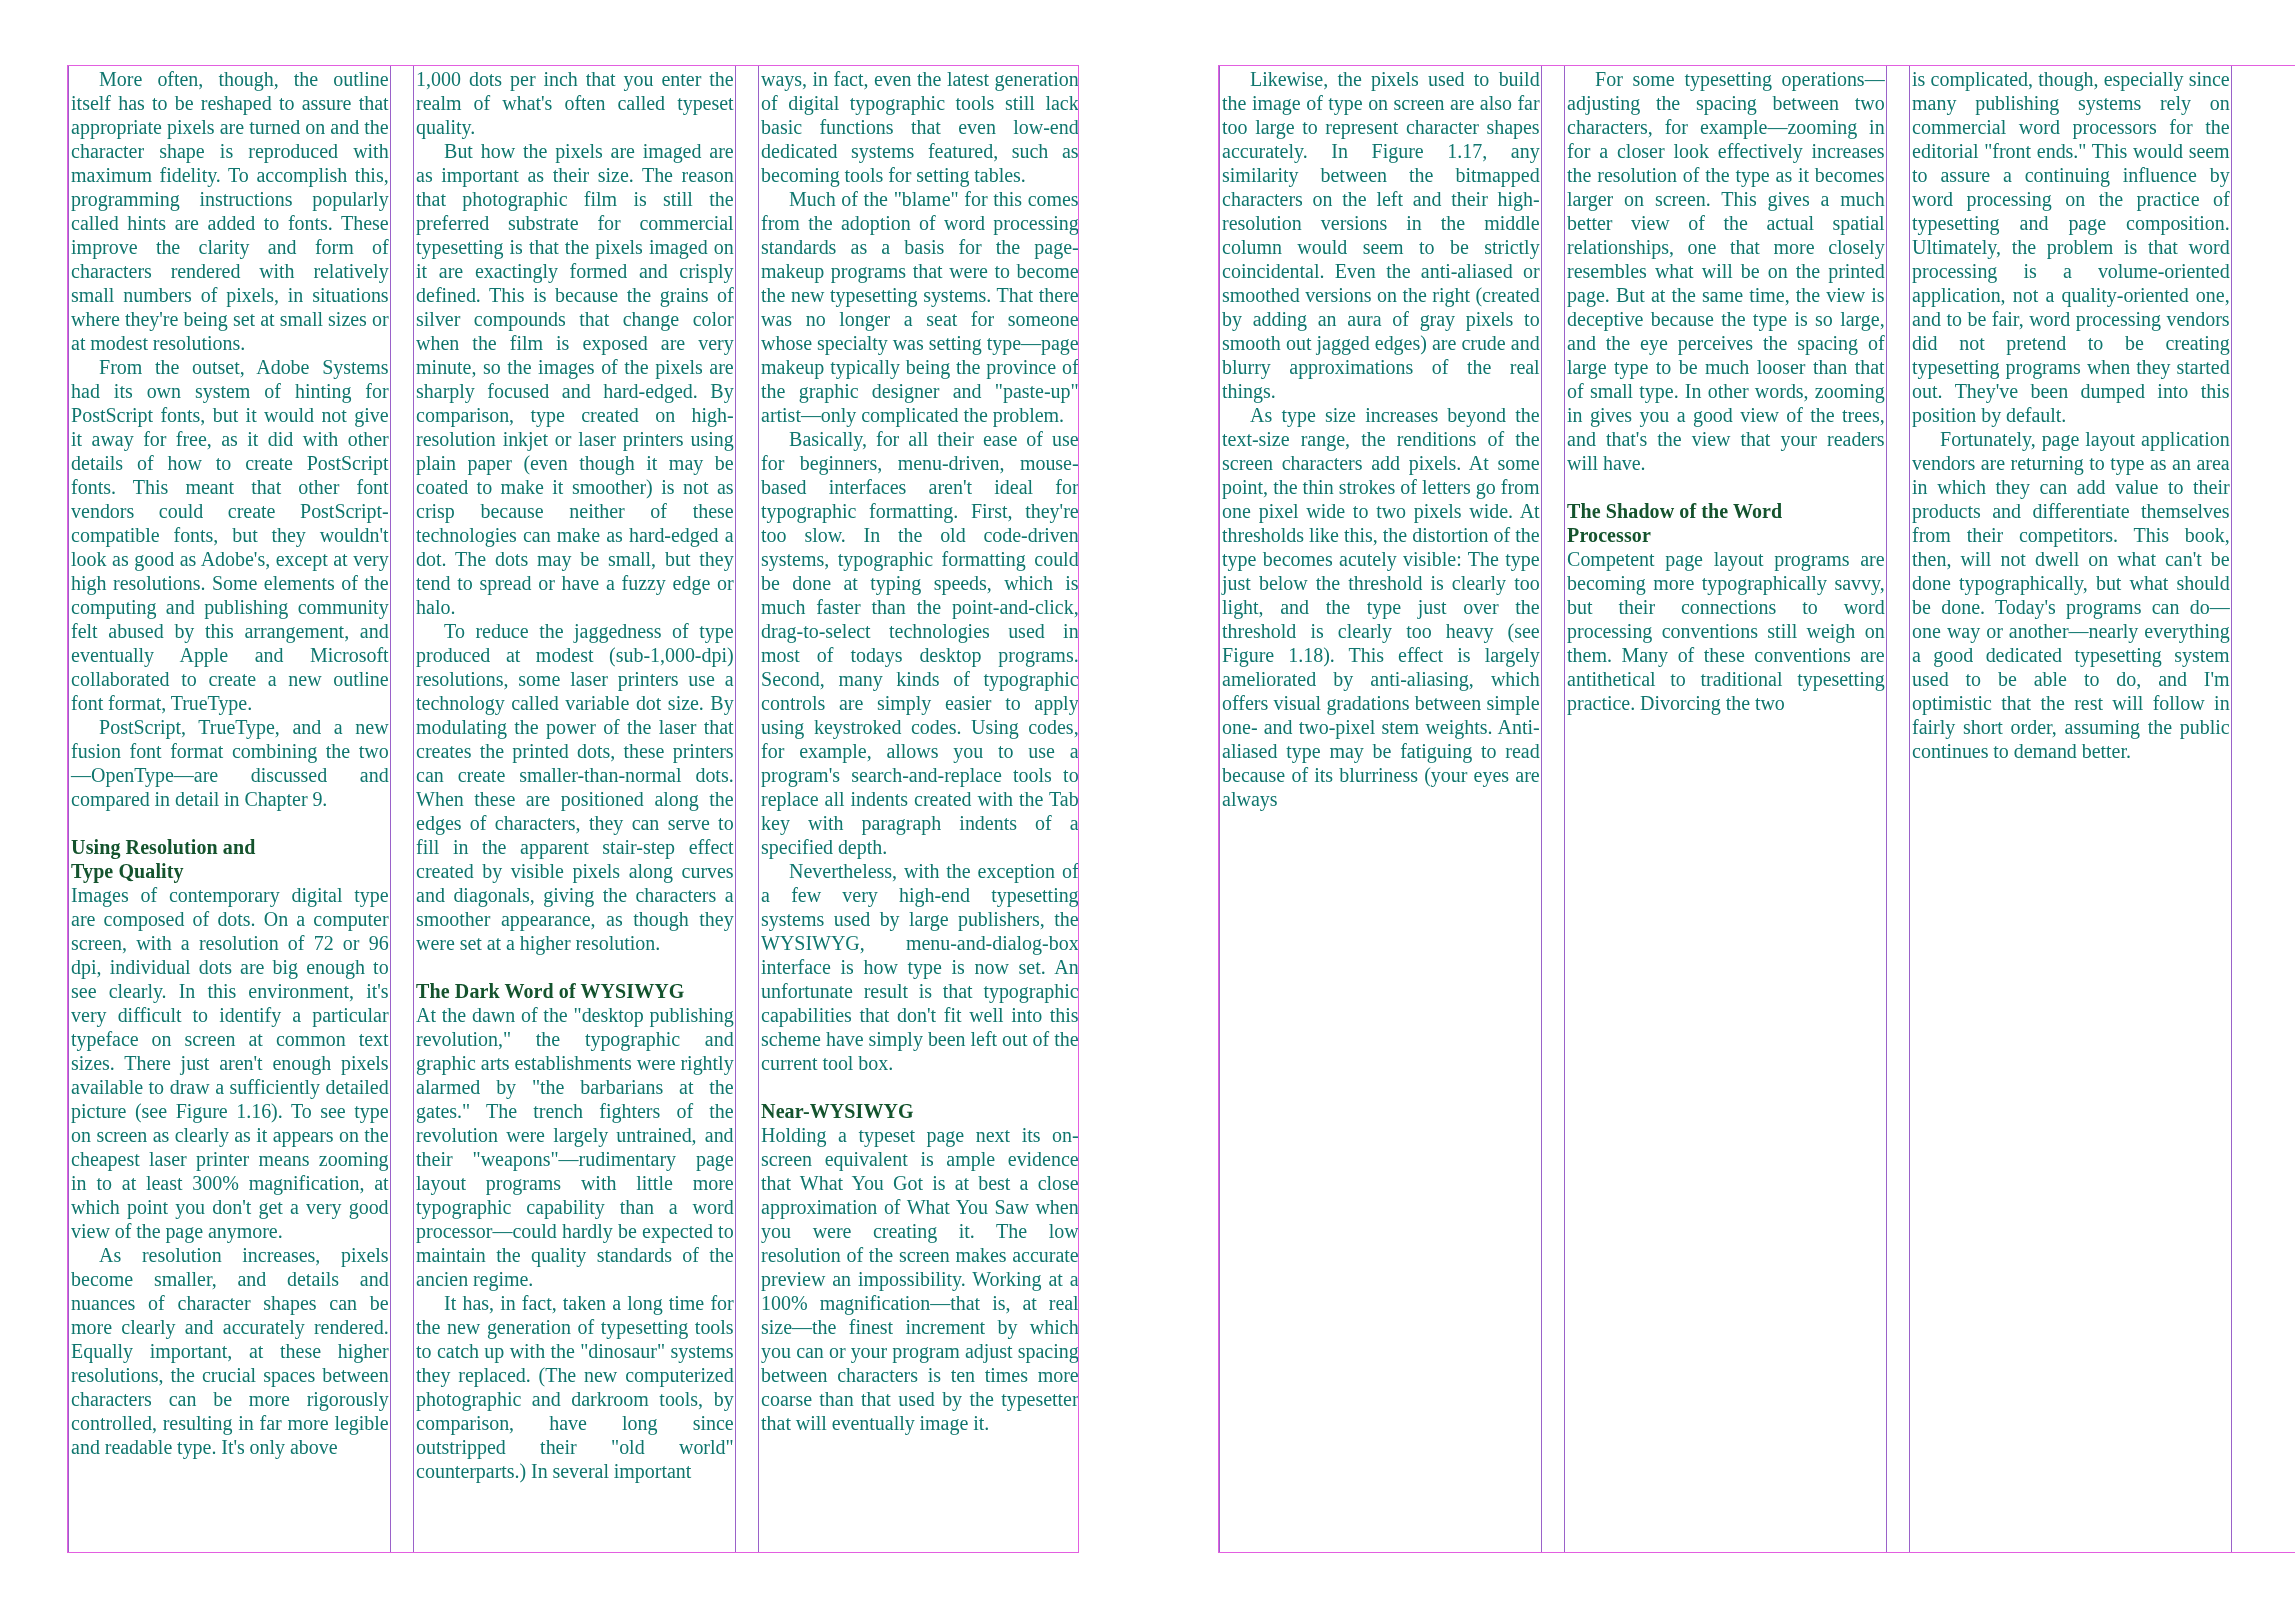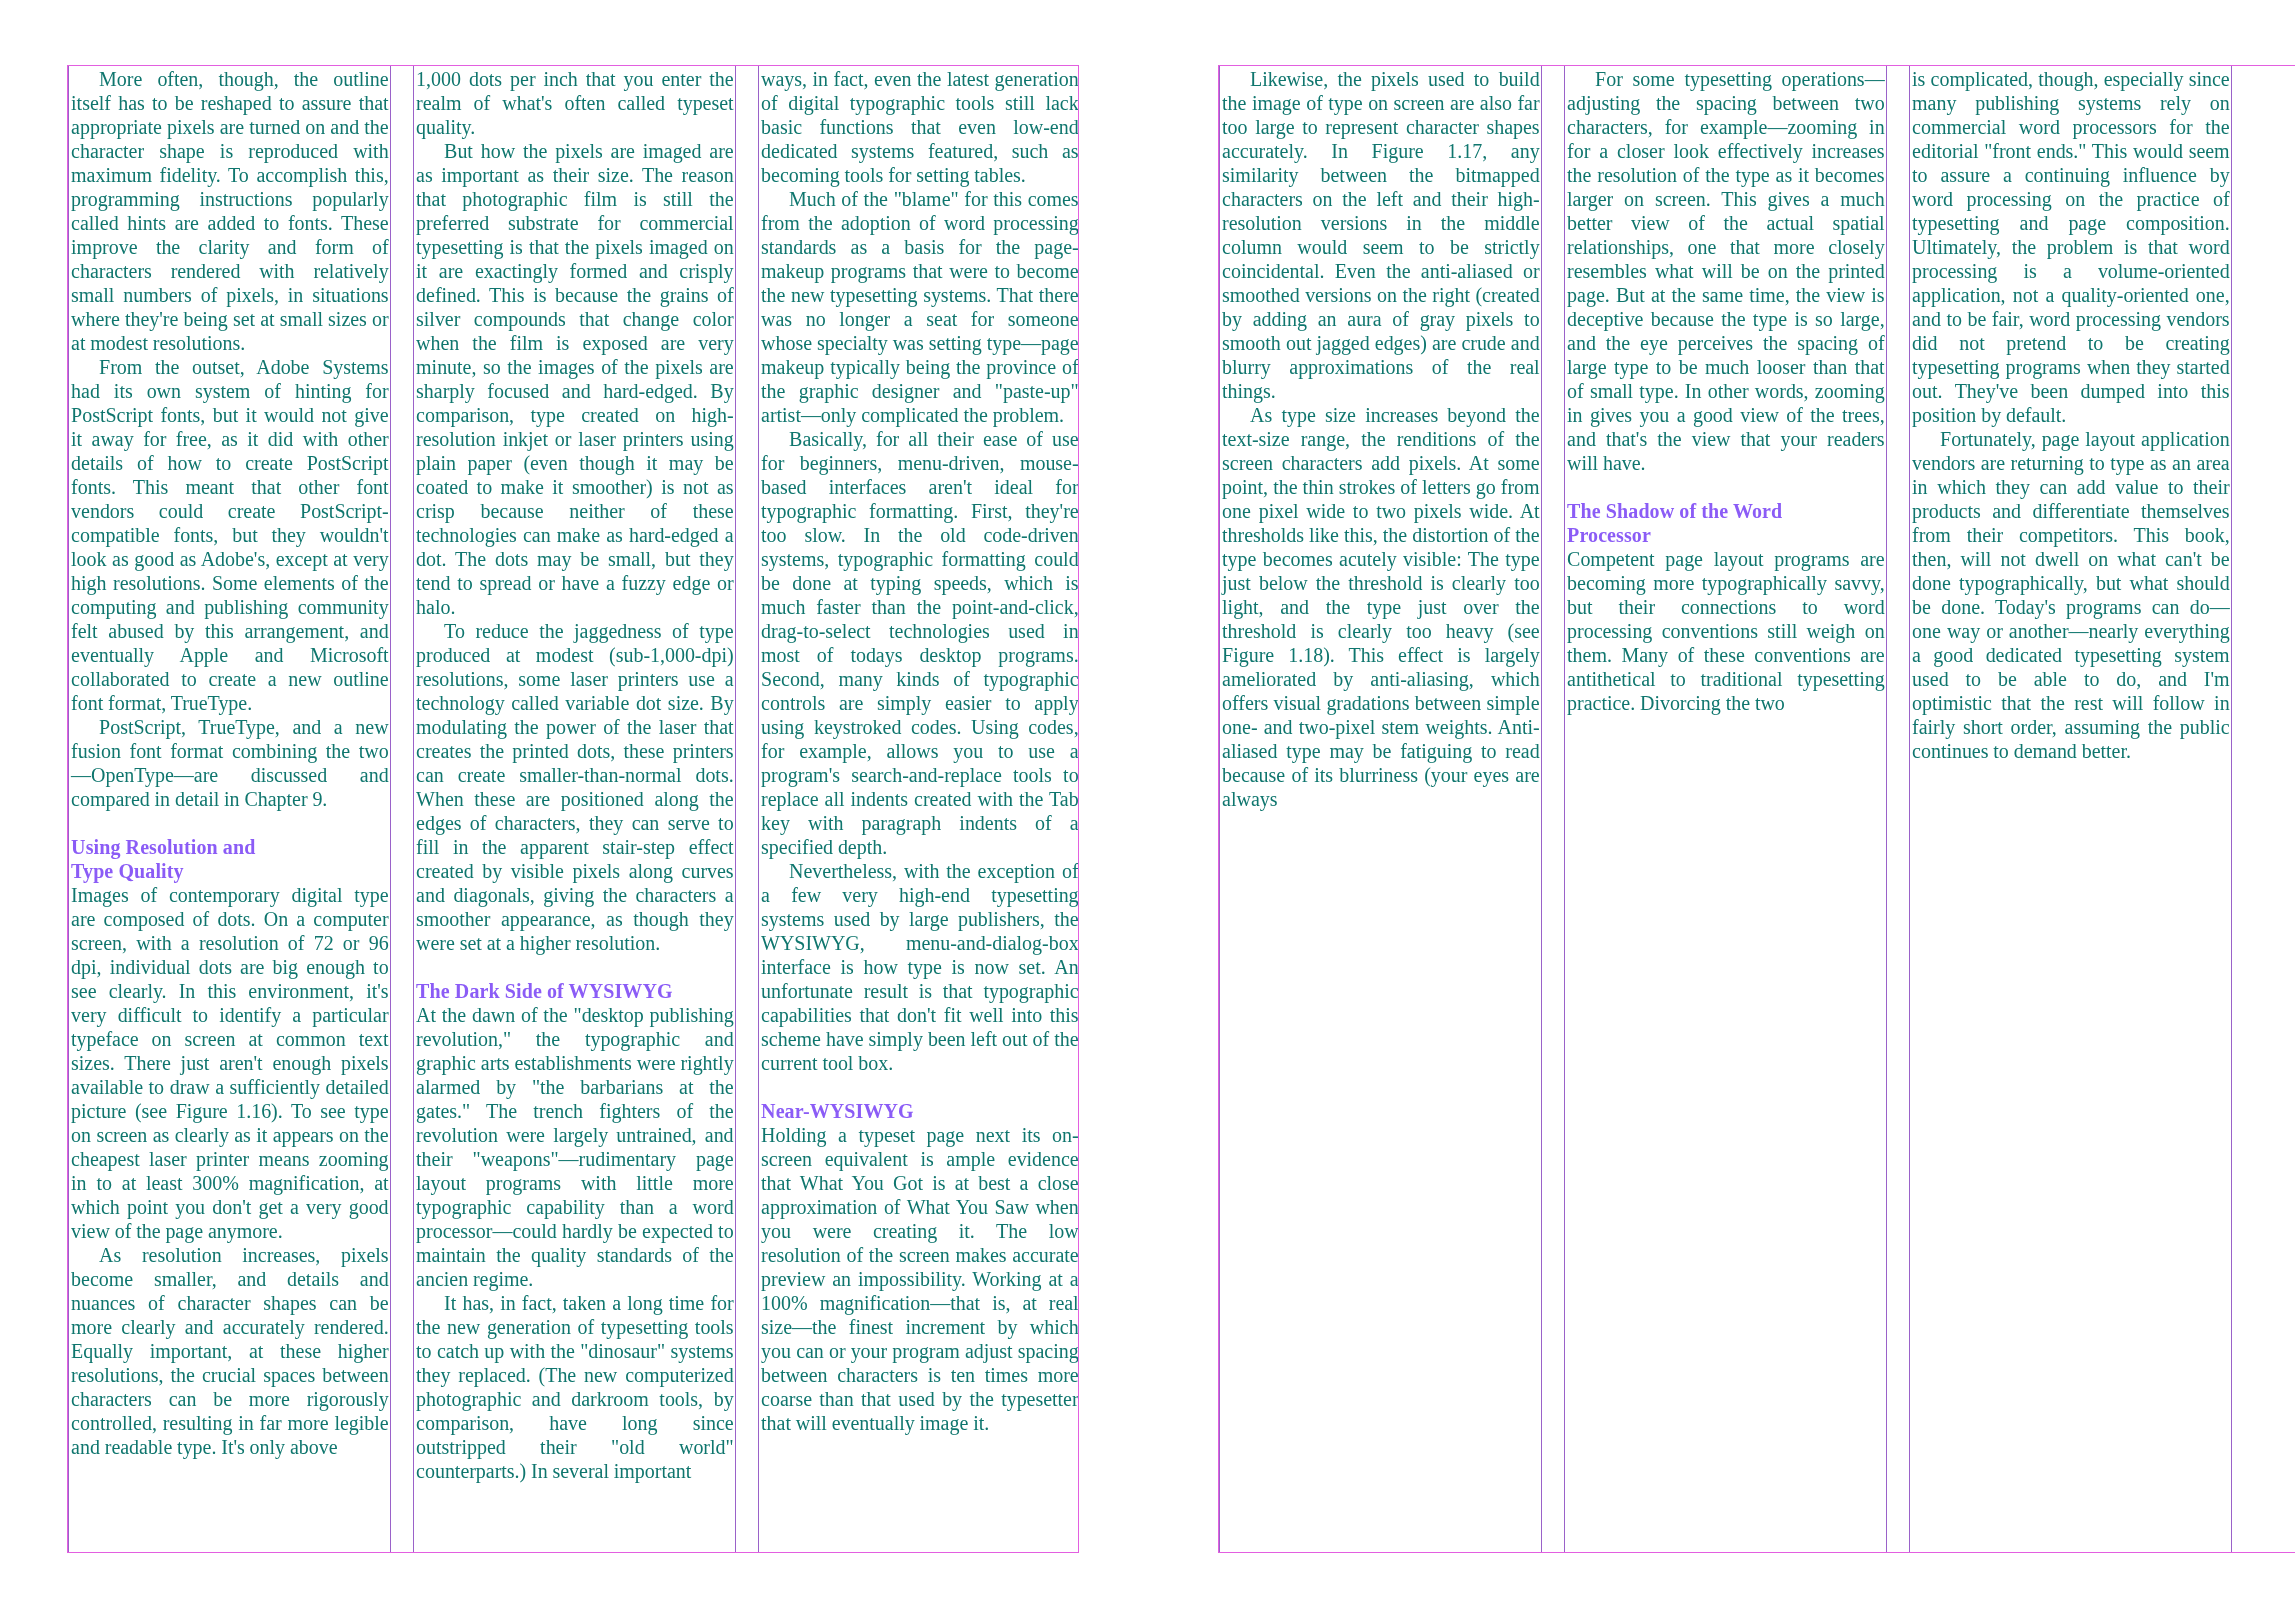--- a/index.html
+++ b/index.html
@@ -69,21 +69,21 @@
     word-spacing: -0.1px;
   }
   p.body.indent { text-indent: 28px; }
   p.body:last-child { text-align-last: left; }
 
   h3.head {
     margin: 0;
     font-size: 20px;
     line-height: 24px;
     font-weight: bold;
-    color: #8b5cf6;
+    color: #14532d;
     text-align: left;
     letter-spacing: 0.1px;
   }
   h3.head.spaced { margin-top: 24px; }
 
   
   p.body { text-align-last: left; }
 </style>
 </head>
 <body>
@@ -102,21 +102,21 @@
         <p class="body">Images of contemporary digital type are composed of dots. On a computer screen, with a resolution of 72 or 96 dpi, individual dots are big enough to see clearly. In this environment, it's very difficult to identify a particular typeface on screen at common text sizes. There just aren't enough pixels available to draw a sufficiently detailed picture (see Figure 1.16). To see type on screen as clearly as it appears on the cheapest laser printer means zooming in to at least 300% magnification, at which point you don't get a very good view of the page anymore.</p>
         <p class="body indent">As resolution increases, pixels become smaller, and details and nuances of character shapes can be more clearly and accurately rendered. Equally important, at these higher resolutions, the crucial spaces between characters can be more rigorously controlled, resulting in far more legible and readable type. It's only above</p>
       </div>
     </div>
 
     <div class="col">
       <div class="col-inner">
         <p class="body">1,000 dots per inch that you enter the realm of what's often called typeset quality.</p>
         <p class="body indent">But how the pixels are imaged are as important as their size. The reason that photographic film is still the preferred substrate for commercial typesetting is that the pixels imaged on it are exactingly formed and crisply defined. This is because the grains of silver compounds that change color when the film is exposed are very minute, so the images of the pixels are sharply focused and hard-edged. By comparison, type created on high-resolution inkjet or laser printers using plain paper (even though it may be coated to make it smoother) is not as crisp because neither of these technologies can make as hard-edged a dot. The dots may be small, but they tend to spread or have a fuzzy edge or halo.</p>
         <p class="body indent">To reduce the jaggedness of type produced at modest (sub-1,000-dpi) resolutions, some laser printers use a technology called variable dot size. By modulating the power of the laser that creates the printed dots, these printers can create smaller-than-normal dots. When these are positioned along the edges of characters, they can serve to fill in the apparent stair-step effect created by visible pixels along curves and diagonals, giving the characters a smoother appearance, as though they were set at a higher resolution.</p>
-        <h3 class="head spaced">The Dark Side of WYSIWYG</h3>
+        <h3 class="head spaced">The Dark Word of WYSIWYG</h3>
         <p class="body">At the dawn of the "desktop publishing revolution," the typographic and graphic arts establishments were rightly alarmed by "the barbarians at the gates." The trench fighters of the revolution were largely untrained, and their "weapons"—rudimentary page layout programs with little more typographic capability than a word processor—could hardly be expected to maintain the quality standards of the ancien regime.</p>
         <p class="body indent">It has, in fact, taken a long time for the new generation of typesetting tools to catch up with the "dinosaur" systems they replaced. (The new computerized photographic and darkroom tools, by comparison, have long since outstripped their "old world" counterparts.) In several important</p>
       </div>
     </div>
 
     <div class="col">
       <div class="col-inner">
         <p class="body">ways, in fact, even the latest generation of digital typographic tools still lack basic functions that even low-end dedicated systems featured, such as becoming tools for setting tables.</p>
         <p class="body indent">Much of the "blame" for this comes from the adoption of word processing standards as a basis for the page-makeup programs that were to become the new typesetting systems. That there was no longer a seat for someone whose specialty was setting type—page makeup typically being the province of the graphic designer and "paste-up" artist—only complicated the problem.</p>
         <p class="body indent">Basically, for all their ease of use for beginners, menu-driven, mouse-based interfaces aren't ideal for typographic formatting. First, they're too slow. In the old code-driven systems, typographic formatting could be done at typing speeds, which is much faster than the point-and-click, drag-to-select technologies used in most of todays desktop programs. Second, many kinds of typographic controls are simply easier to apply using keystroked codes. Using codes, for example, allows you to use a program's search-and-replace tools to replace all indents created with the Tab key with paragraph indents of a specified depth.</p>

